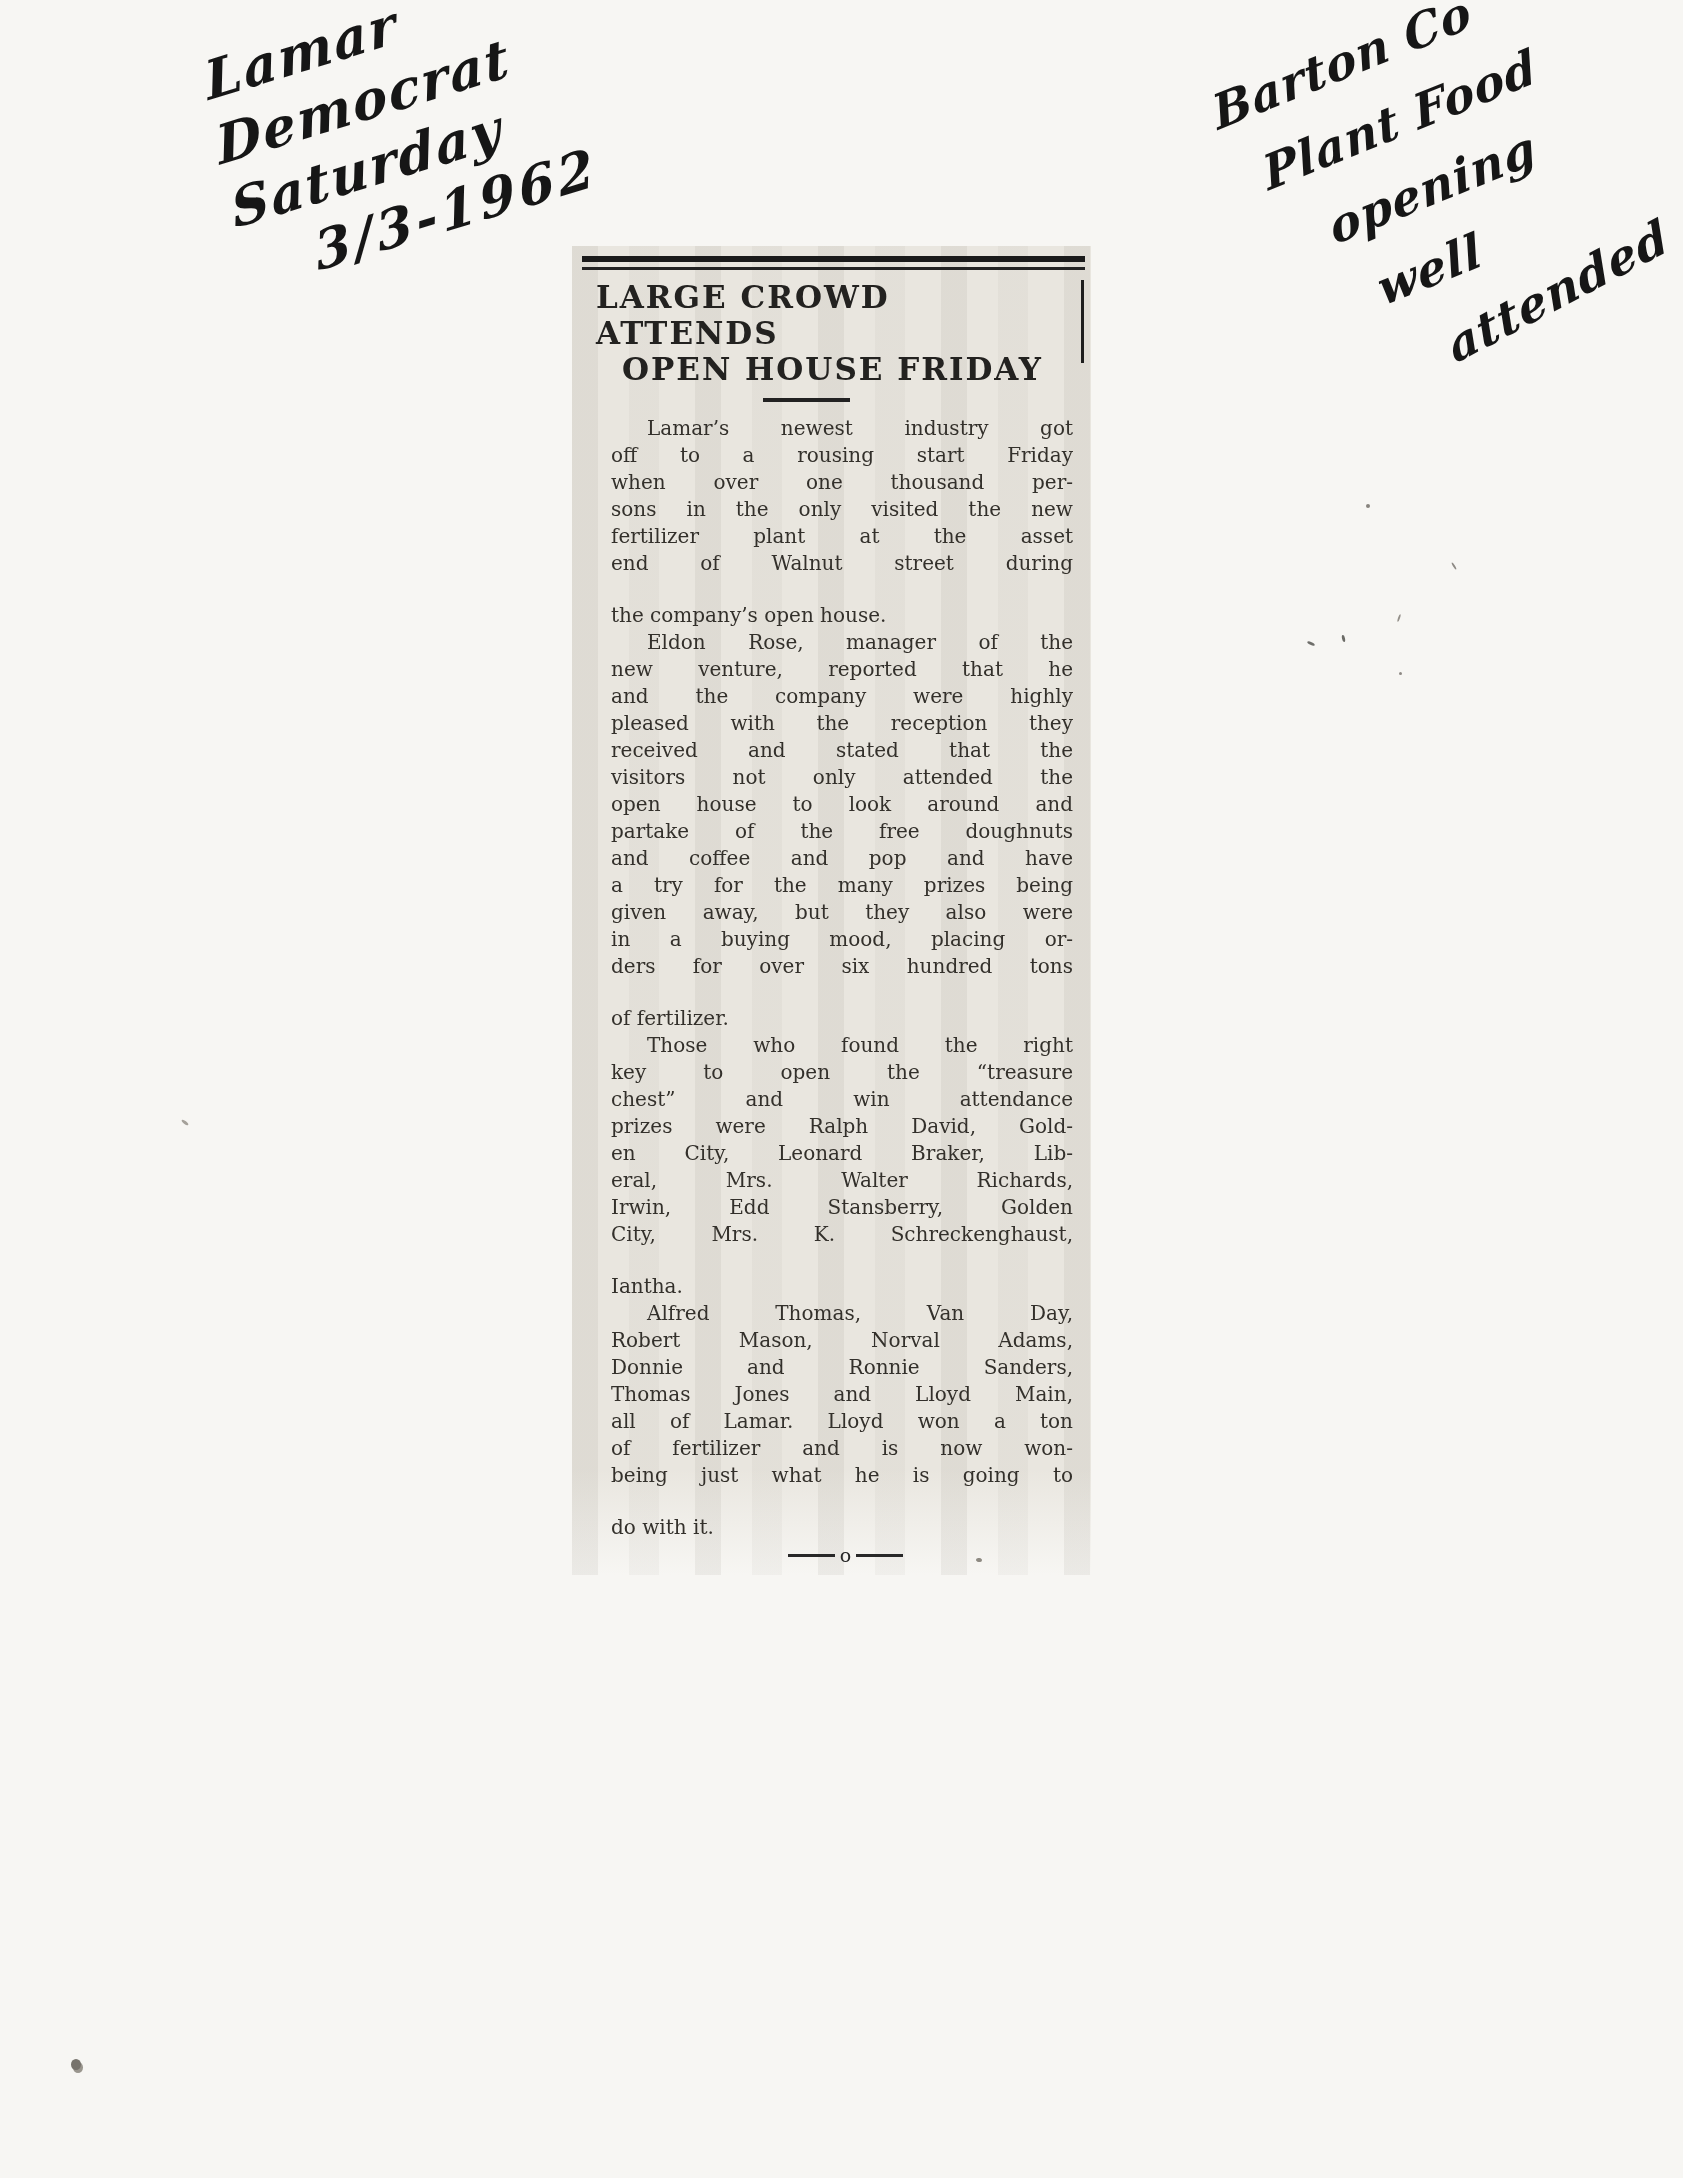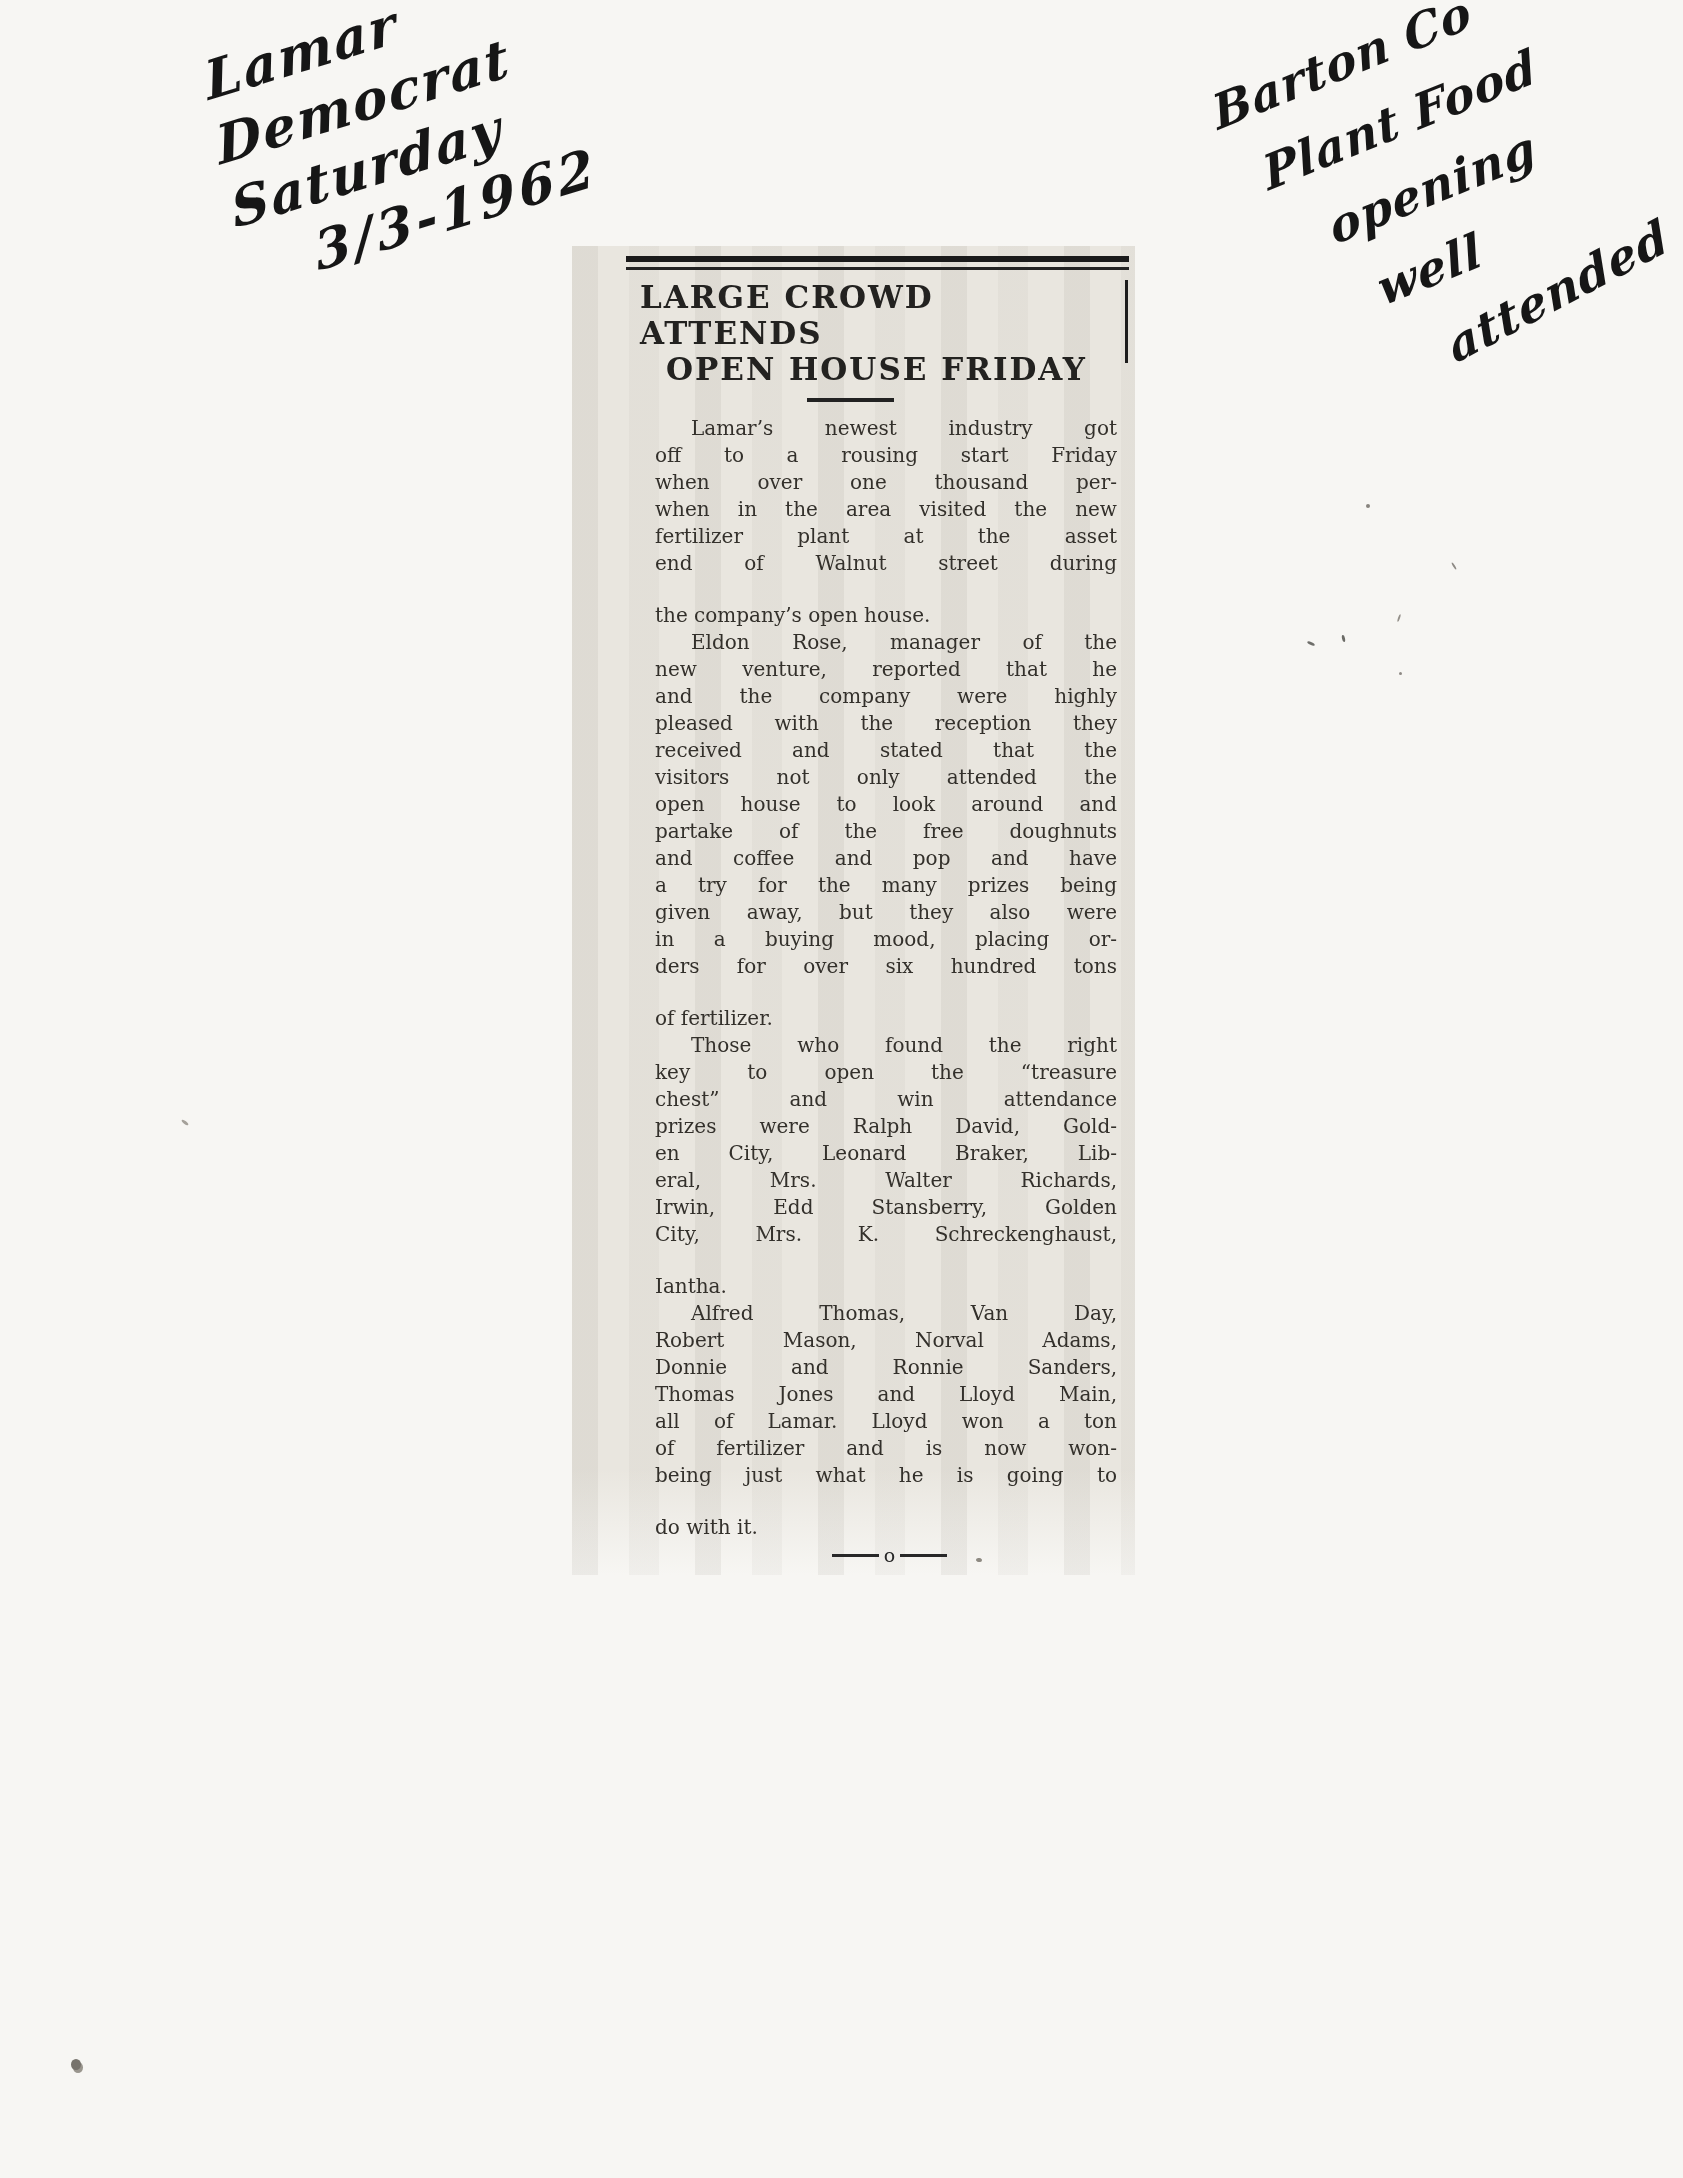--- a/index.html
+++ b/index.html
@@ -33,21 +33,20 @@
   .clipping {
     position:absolute; left:572px; top:246px; width:519px; height:1329px;
     background:
       repeating-linear-gradient(90deg,
         rgba(110,104,92,0.085) 0px, rgba(110,104,92,0.085) 26px,
         rgba(110,104,92,0.00) 26px, rgba(110,104,92,0.00) 57px,
         rgba(110,104,92,0.05) 57px, rgba(110,104,92,0.05) 87px,
         rgba(110,104,92,0.00) 87px, rgba(110,104,92,0.00) 123px),
       linear-gradient(180deg, rgba(255,255,255,0) 0%, rgba(255,255,255,0) 92%, var(--page-paper,#f7f6f3) 100%),
       var(--clip-paper, #e9e6df);
-    padding-left: 44px;
   }
   .toprule { margin:10px 6px 0 10px; height:5px;
              border-top:6px solid #1a1a1a; border-bottom:3px solid #232323; }
   .vrule { position:absolute; top:34px; right:7px; width:3px; height:83px; background:#1d1d1d; }
   .headline { margin:9px 20px 0 24px; font-weight:bold; font-size:31px; line-height:36px;
               letter-spacing:2px; color:#232220; }
   .headline .l1 { text-align:left; }
   .headline .l2 { text-align:center; padding-right:2px; }
   .hdivider { width:87px; height:4px; background:#222; margin:11px 0 13px 191px; }
   .article { margin:0 18px 0 39px; font-size:20px; line-height:27px; color:#33302b; }
@@ -98,21 +97,21 @@
     <div class="headline">
       <div class="l1">LARGE CROWD ATTENDS</div>
       <div class="l2">OPEN HOUSE FRIDAY</div>
     </div>
     <div class="hdivider"></div>
     <div class="article">
         <div class="para">
           <div class="tline first">Lamar’s newest industry got</div>
           <div class="tline">off to a rousing start Friday</div>
           <div class="tline">when over one thousand per-</div>
-          <div class="tline">when in the area visited the new</div>
+          <div class="tline">sons in the only visited the new</div>
           <div class="tline">fertilizer plant at the asset</div>
           <div class="tline">end of Walnut street during</div>
           <div class="tline last">the company’s open house.</div>
         </div>
         <div class="para">
           <div class="tline first">Eldon Rose, manager of the</div>
           <div class="tline">new venture, reported that he</div>
           <div class="tline">and the company were highly</div>
           <div class="tline">pleased with the reception they</div>
           <div class="tline">received and stated that the</div>

